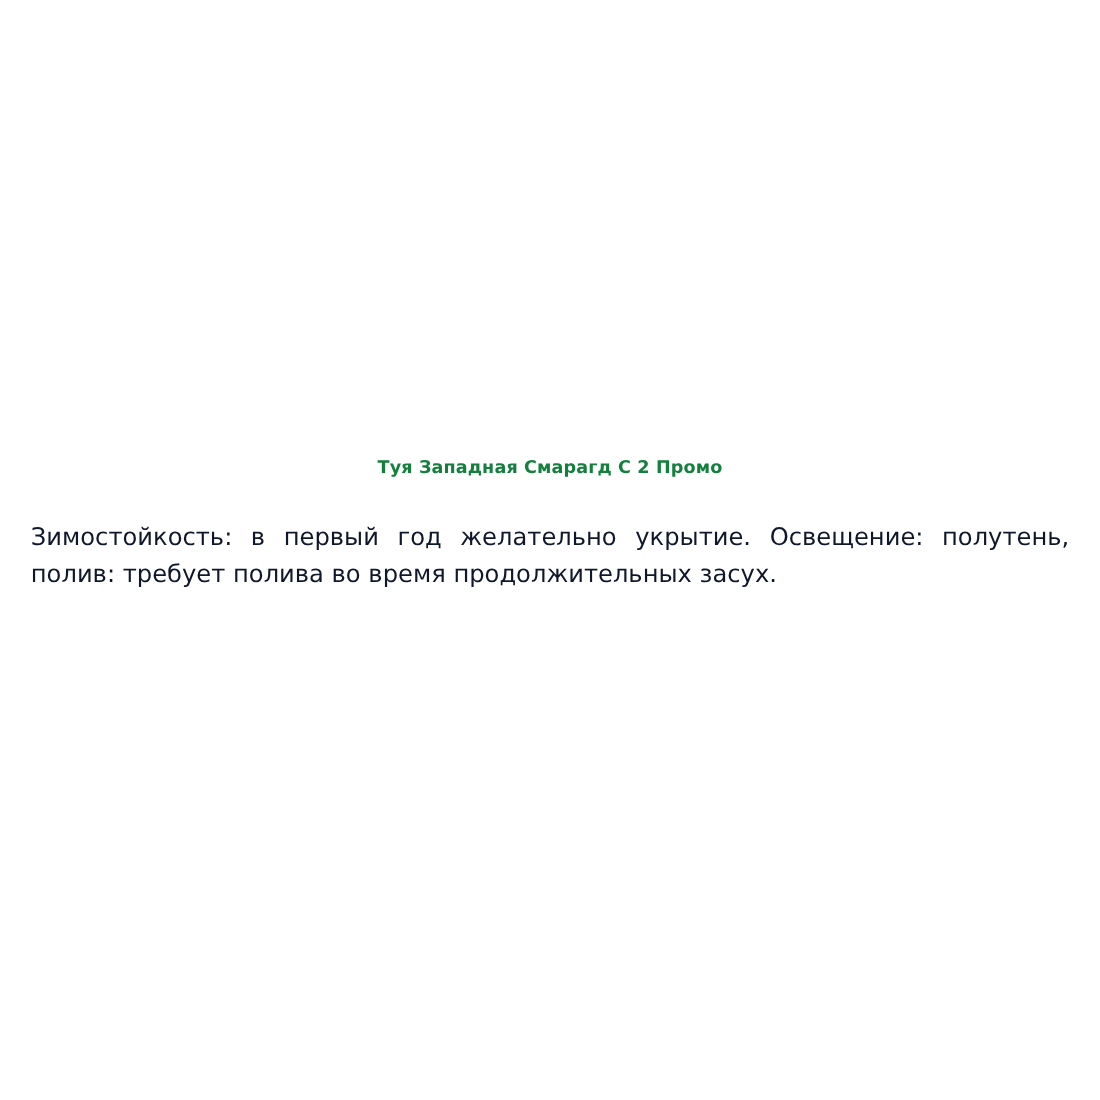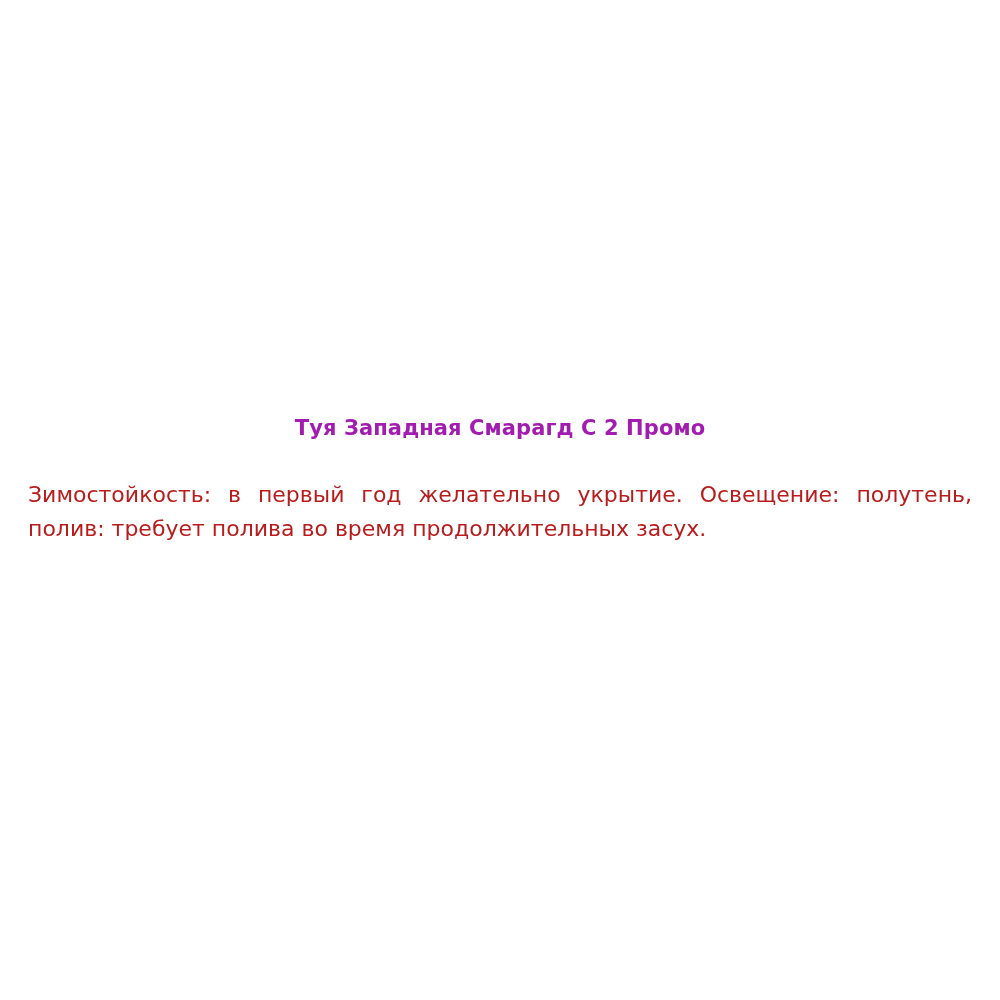--- a/index.html
+++ b/index.html
@@ -21,32 +21,32 @@
     background: #ffffff;
     box-sizing: border-box;
   }
   .content-block {
     position: absolute;
     left: 24px;
     right: 24px;
     top: 415px;
   }
   .product-title {
-    font-size: 21px;
+    font-size: 16px;
     font-weight: bold;
     text-align: center;
-    color: #a21caf;
+    color: #15803d;
     letter-spacing: 0.1px;
     margin: 0 0 36px 0;
     line-height: 1.3;
   }
   .product-description {
     font-size: 22px;
     font-weight: normal;
-    color: #b91c1c;
+    color: #0f172a;
     line-height: 1.55;
     text-align: justify;
     margin: 0;
     padding: 0 4px;
   }
 </style>
 </head>
 <body>
 
 <div class="page">

